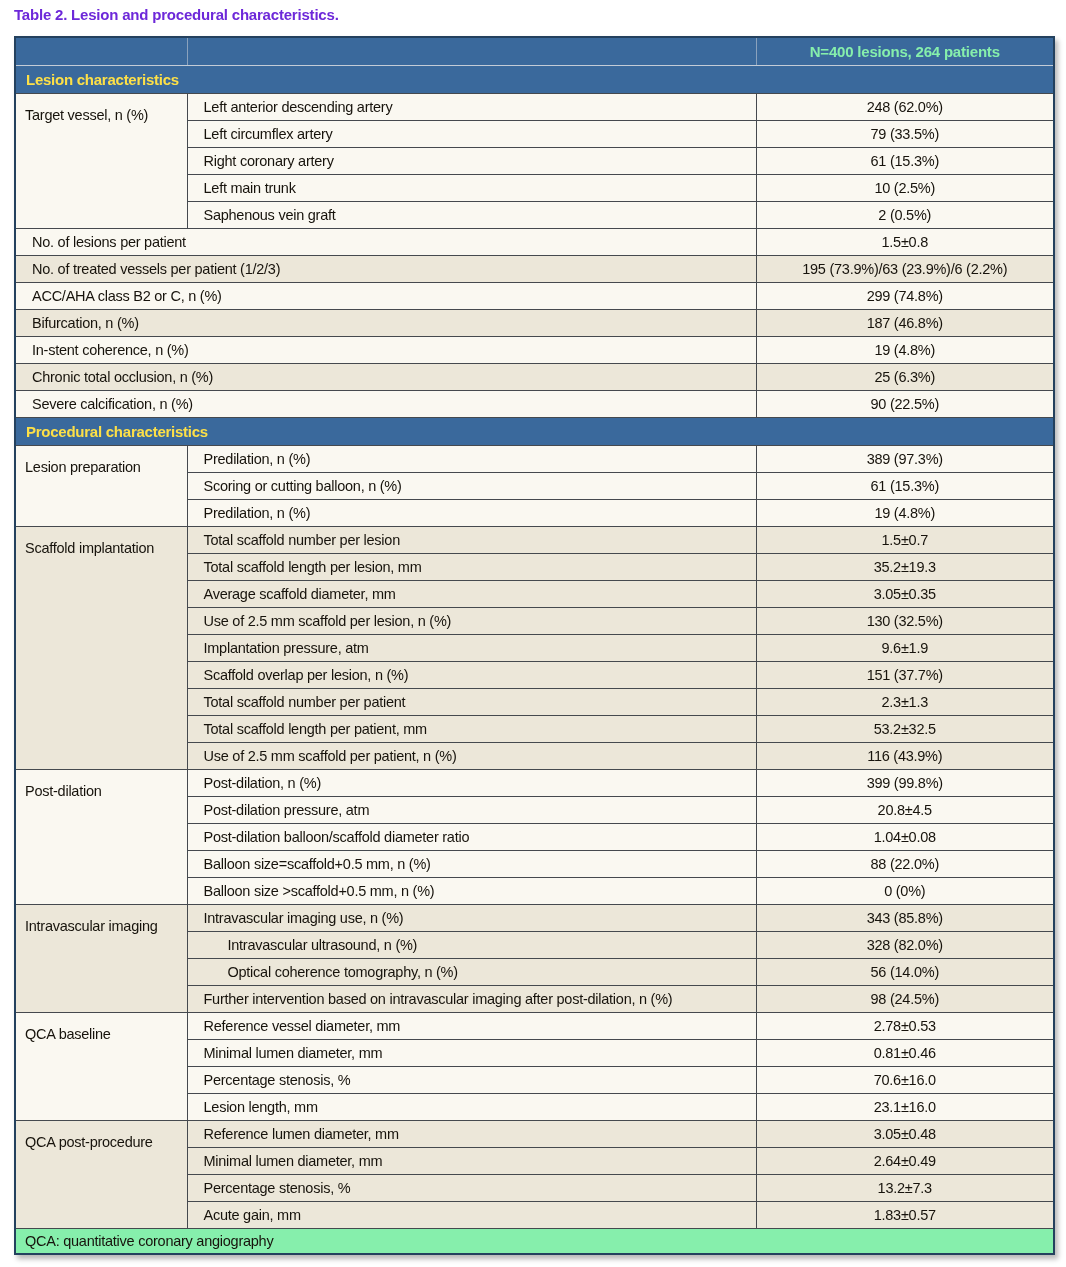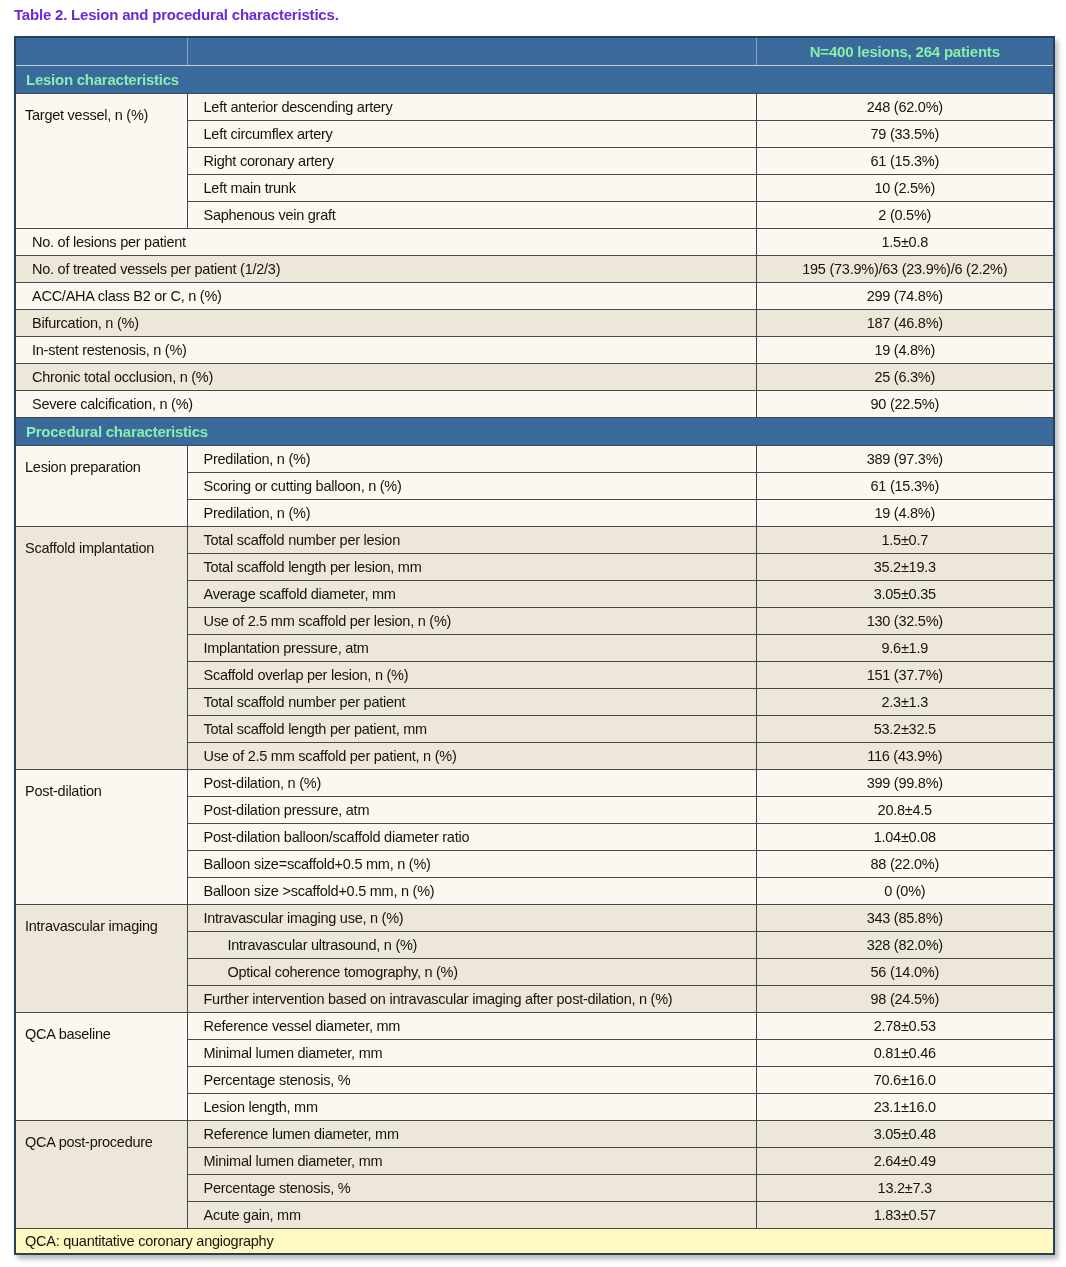--- a/index.html
+++ b/index.html
@@ -56,37 +56,37 @@
   }
   tr.nhead td.nval {
     color: #86efac;
     font-weight: bold;
     text-align: center;
     font-size: 15px;
     letter-spacing: -0.2px;
   }
   tr.sechead td {
     background: #3a699c;
-    color: #86efac;
+    color: #fde047;
     font-weight: bold;
     font-size: 15px;
     height: 28px;
     padding-left: 10px;
   }
   tr.light { background: #faf8f1; }
   tr.dark  { background: #ece7d9; }
   td.cat {
     vertical-align: top;
     padding-top: 13px;
   }
   td.lbl { text-align: left; padding-left: 16px; }
   td.lbl.indent { padding-left: 40px; }
   td.val { text-align: center; }
   tr.foot td {
-    background: #fef9c3;
+    background: #86efac;
     height: 26px;
     font-size: 14.5px;
   }
 </style>
 </head>
 <body>
 
 <div class="doc-title">Table 2. Lesion and procedural characteristics.</div>
 
 <table class="results">
@@ -137,21 +137,21 @@
       </tr>
       <tr class="light">
         <td colspan="2" class="lbl">ACC/AHA class B2 or C, n (%)</td>
         <td class="val">299 (74.8%)</td>
       </tr>
       <tr class="dark">
         <td colspan="2" class="lbl">Bifurcation, n (%)</td>
         <td class="val">187 (46.8%)</td>
       </tr>
       <tr class="light">
-        <td colspan="2" class="lbl">In-stent restenosis, n (%)</td>
+        <td colspan="2" class="lbl">In-stent coherence, n (%)</td>
         <td class="val">19 (4.8%)</td>
       </tr>
       <tr class="dark">
         <td colspan="2" class="lbl">Chronic total occlusion, n (%)</td>
         <td class="val">25 (6.3%)</td>
       </tr>
       <tr class="light">
         <td colspan="2" class="lbl">Severe calcification, n (%)</td>
         <td class="val">90 (22.5%)</td>
       </tr>

